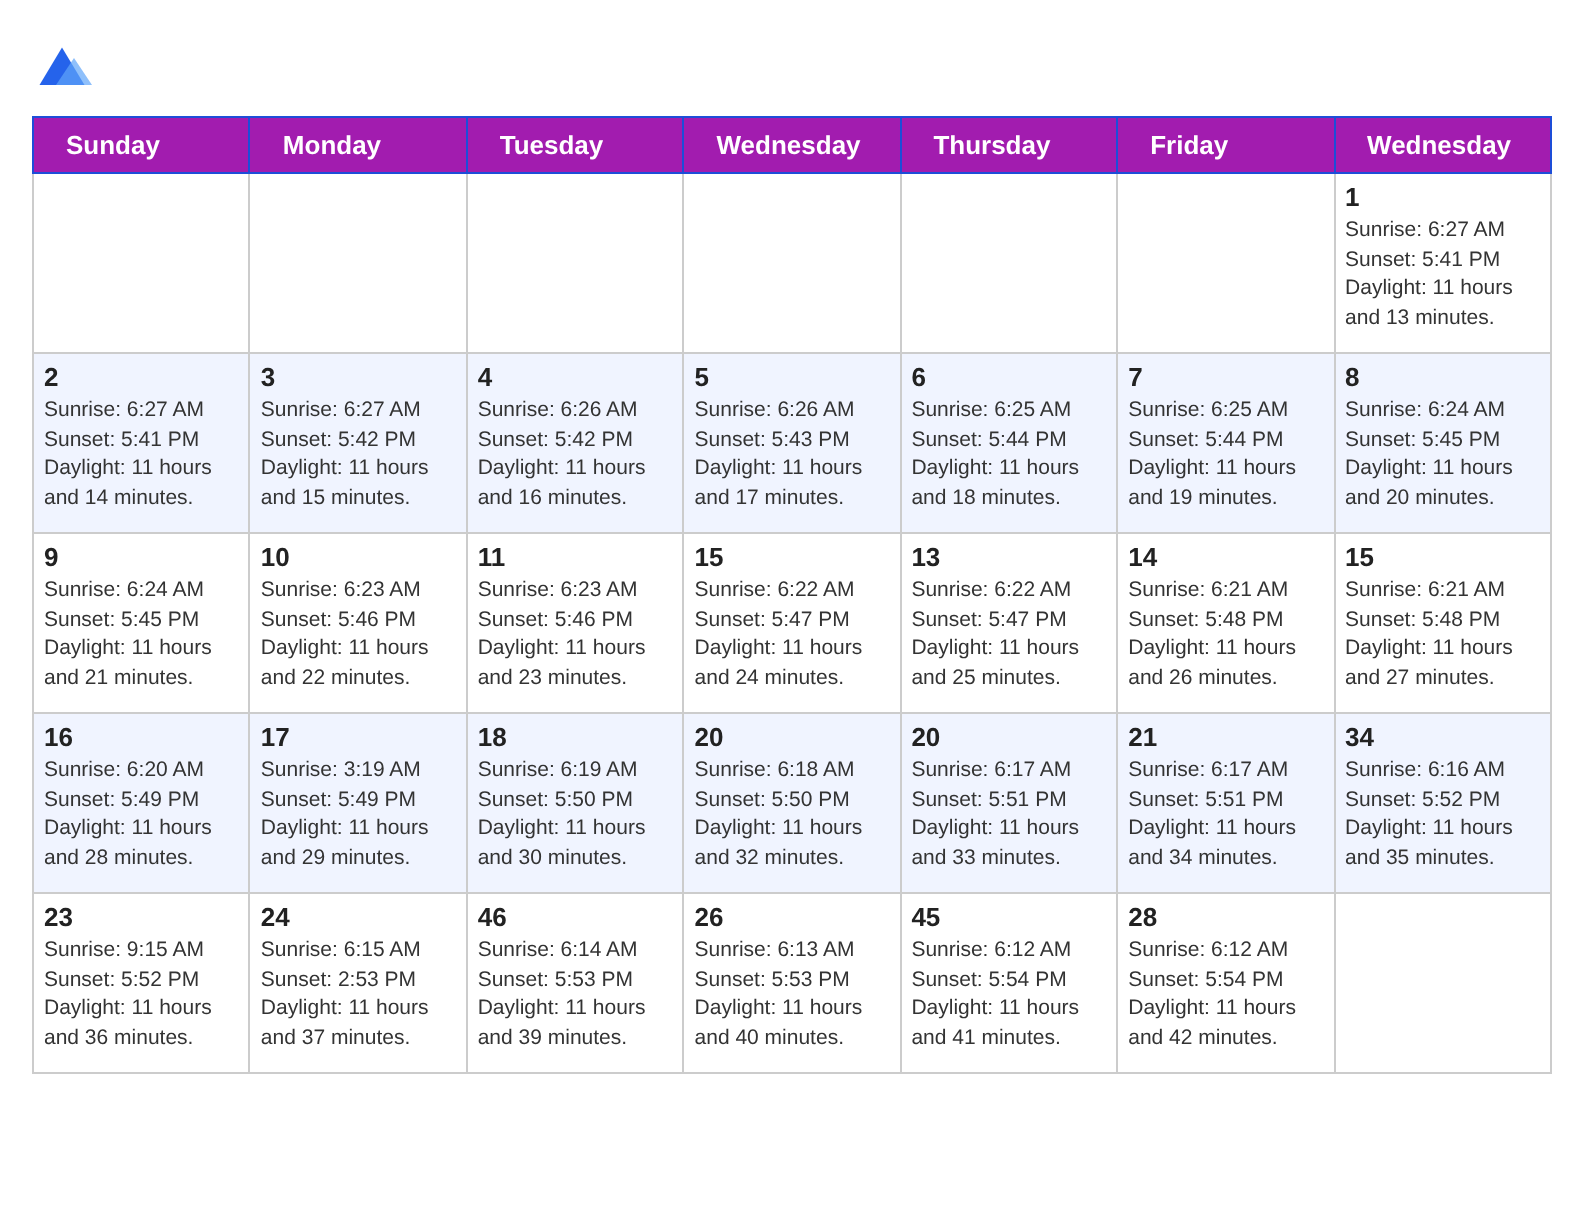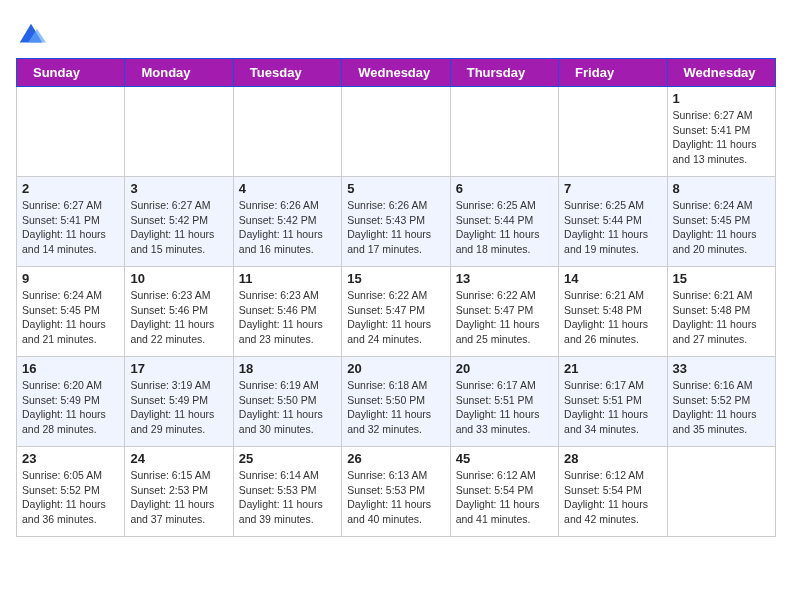--- a/index.html
+++ b/index.html
@@ -265,41 +265,41 @@
 Sunset: 5:51 PM
 Daylight: 11 hours and 33 minutes.</div>
         </td>
         <td>
           <span class="day-num">21</span>
           <div class="day-info">Sunrise: 6:17 AM
 Sunset: 5:51 PM
 Daylight: 11 hours and 34 minutes.</div>
         </td>
         <td>
-          <span class="day-num">33</span>
+          <span class="day-num">34</span>
           <div class="day-info">Sunrise: 6:16 AM
 Sunset: 5:52 PM
 Daylight: 11 hours and 35 minutes.</div>
         </td>
       </tr>
       <tr>
         <td>
           <span class="day-num">23</span>
-          <div class="day-info">Sunrise: 6:05 AM
+          <div class="day-info">Sunrise: 9:15 AM
 Sunset: 5:52 PM
 Daylight: 11 hours and 36 minutes.</div>
         </td>
         <td>
           <span class="day-num">24</span>
           <div class="day-info">Sunrise: 6:15 AM
 Sunset: 2:53 PM
 Daylight: 11 hours and 37 minutes.</div>
         </td>
         <td>
-          <span class="day-num">25</span>
+          <span class="day-num">46</span>
           <div class="day-info">Sunrise: 6:14 AM
 Sunset: 5:53 PM
 Daylight: 11 hours and 39 minutes.</div>
         </td>
         <td>
           <span class="day-num">26</span>
           <div class="day-info">Sunrise: 6:13 AM
 Sunset: 5:53 PM
 Daylight: 11 hours and 40 minutes.</div>
         </td>

